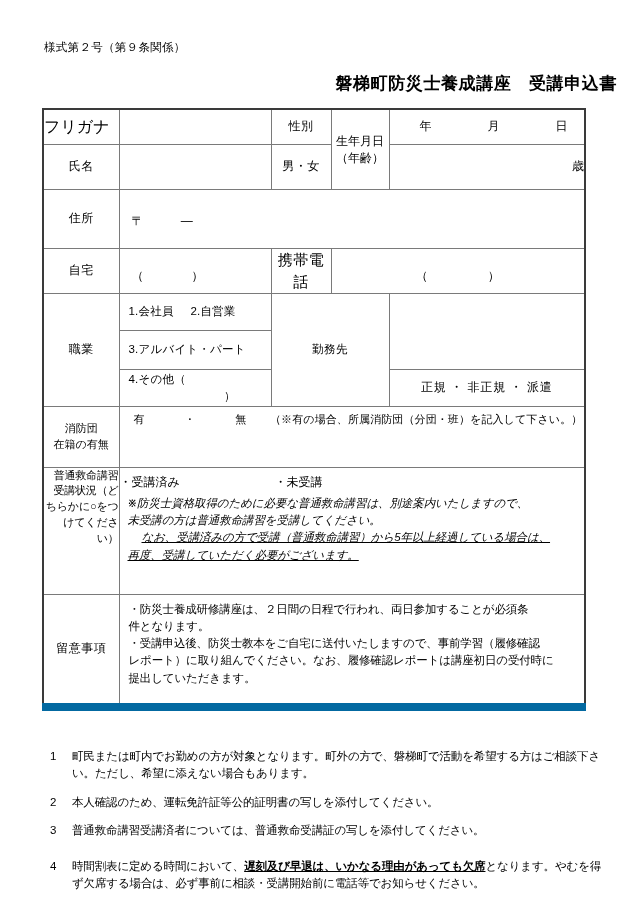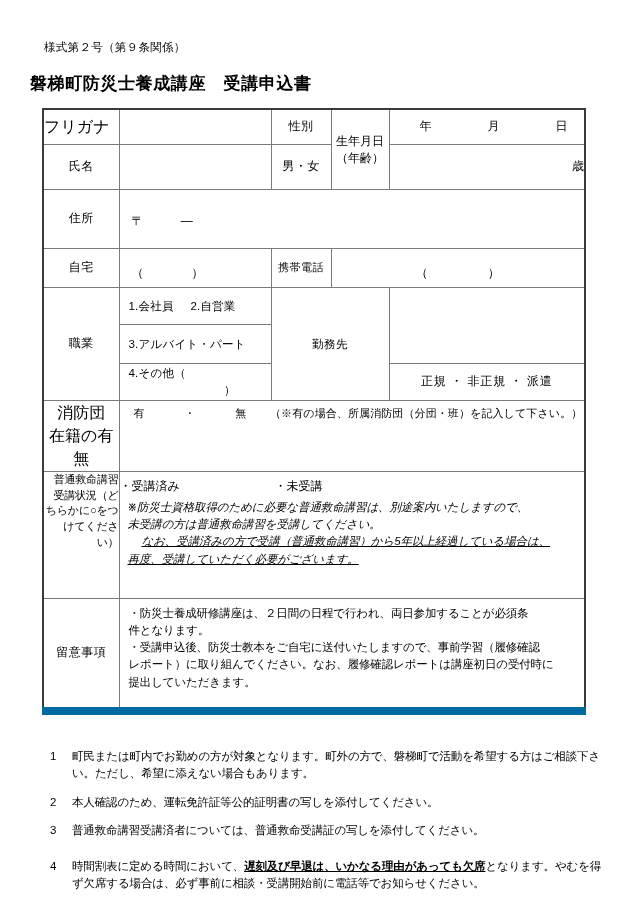--- a/index.html
+++ b/index.html
@@ -29,21 +29,21 @@
     top: 40px;
     font-size: 11.5px;
     letter-spacing: 0.3px;
     white-space: nowrap;
   }
   .doc-title {
     position: absolute;
     left: 0;
     top: 72px;
     width: 617px;
-    text-align: left;
+    text-align: right;
     font-size: 17px;
     font-weight: bold;
     letter-spacing: 0.6px;
     padding-left: 30px;
     box-sizing: border-box;
   }
 
   
   .form-table {
     position: absolute;
@@ -65,21 +65,21 @@
   .form-table .outer-t { border-top: 2px solid #3a3a3a; }
   .form-table .outer-b { border-bottom: 8px solid #0369a1; }
 
   .lbl {
     text-align: center;
     font-size: 12px;
     letter-spacing: 0.5px;
   }
   .lbl-sm {
     text-align: center;
-    font-size: 16px;
+    font-size: 11px;
     line-height: 1.35;
   }
   .lbl-left {
     text-align: right;
     font-size: 11px;
     line-height: 1.32;
     padding: 2px 1px 2px 2px;
     letter-spacing: -0.2px;
   }
   .ctr { text-align: center; }
@@ -247,21 +247,21 @@
             <span class="dash">—</span>
           </div>
         </td>
       </tr>
 
       <tr>
         <td class="outer-l ctr lbl" style="height:38px">自宅</td>
         <td>
           <div class="tel-paren" style="padding-top:12px;">（　　　　）</div>
         </td>
-        <td class="ctr lbl" style="font-size:11px">携帯電話</td>
+        <td class="ctr lbl" style="font-size:15px">携帯電話</td>
         <td class="outer-r" colspan="2">
           <div class="mob-paren" style="padding-top:12px;">（　　　　　）</div>
         </td>
       </tr>
 
       <tr>
         <td class="outer-l ctr lbl" rowspan="3">職業</td>
         <td style="height:36px">
           <div class="job-opt">
             <span>1.会社員</span>

